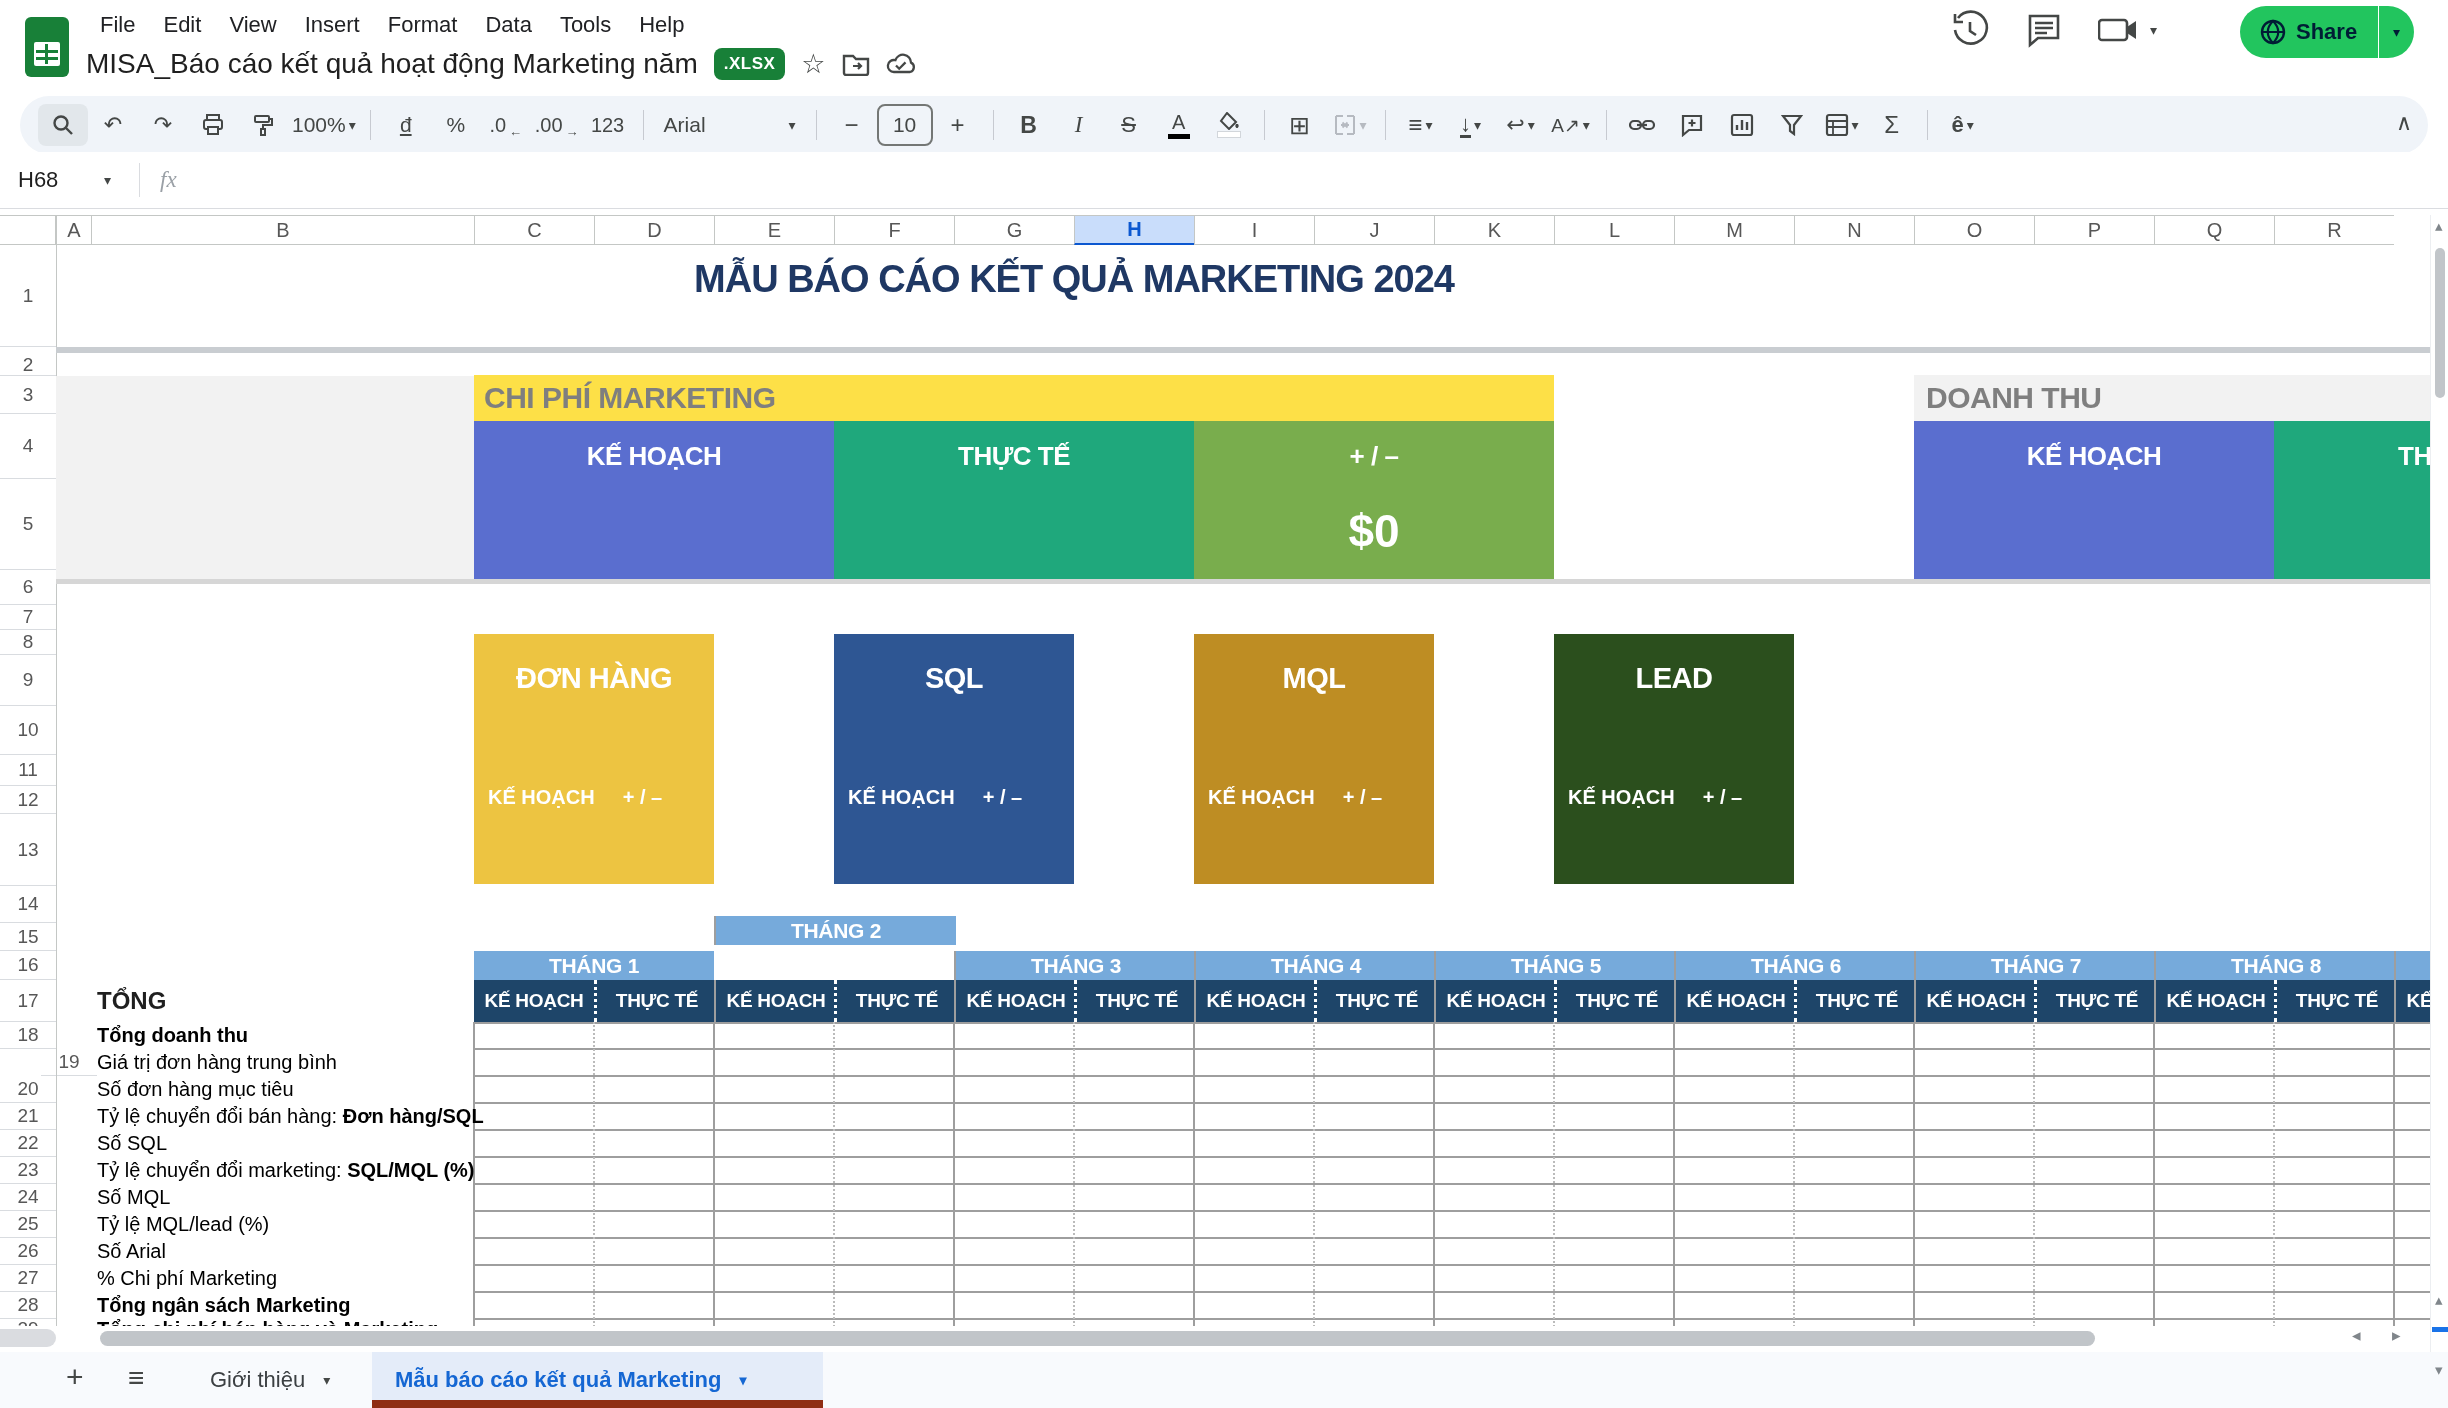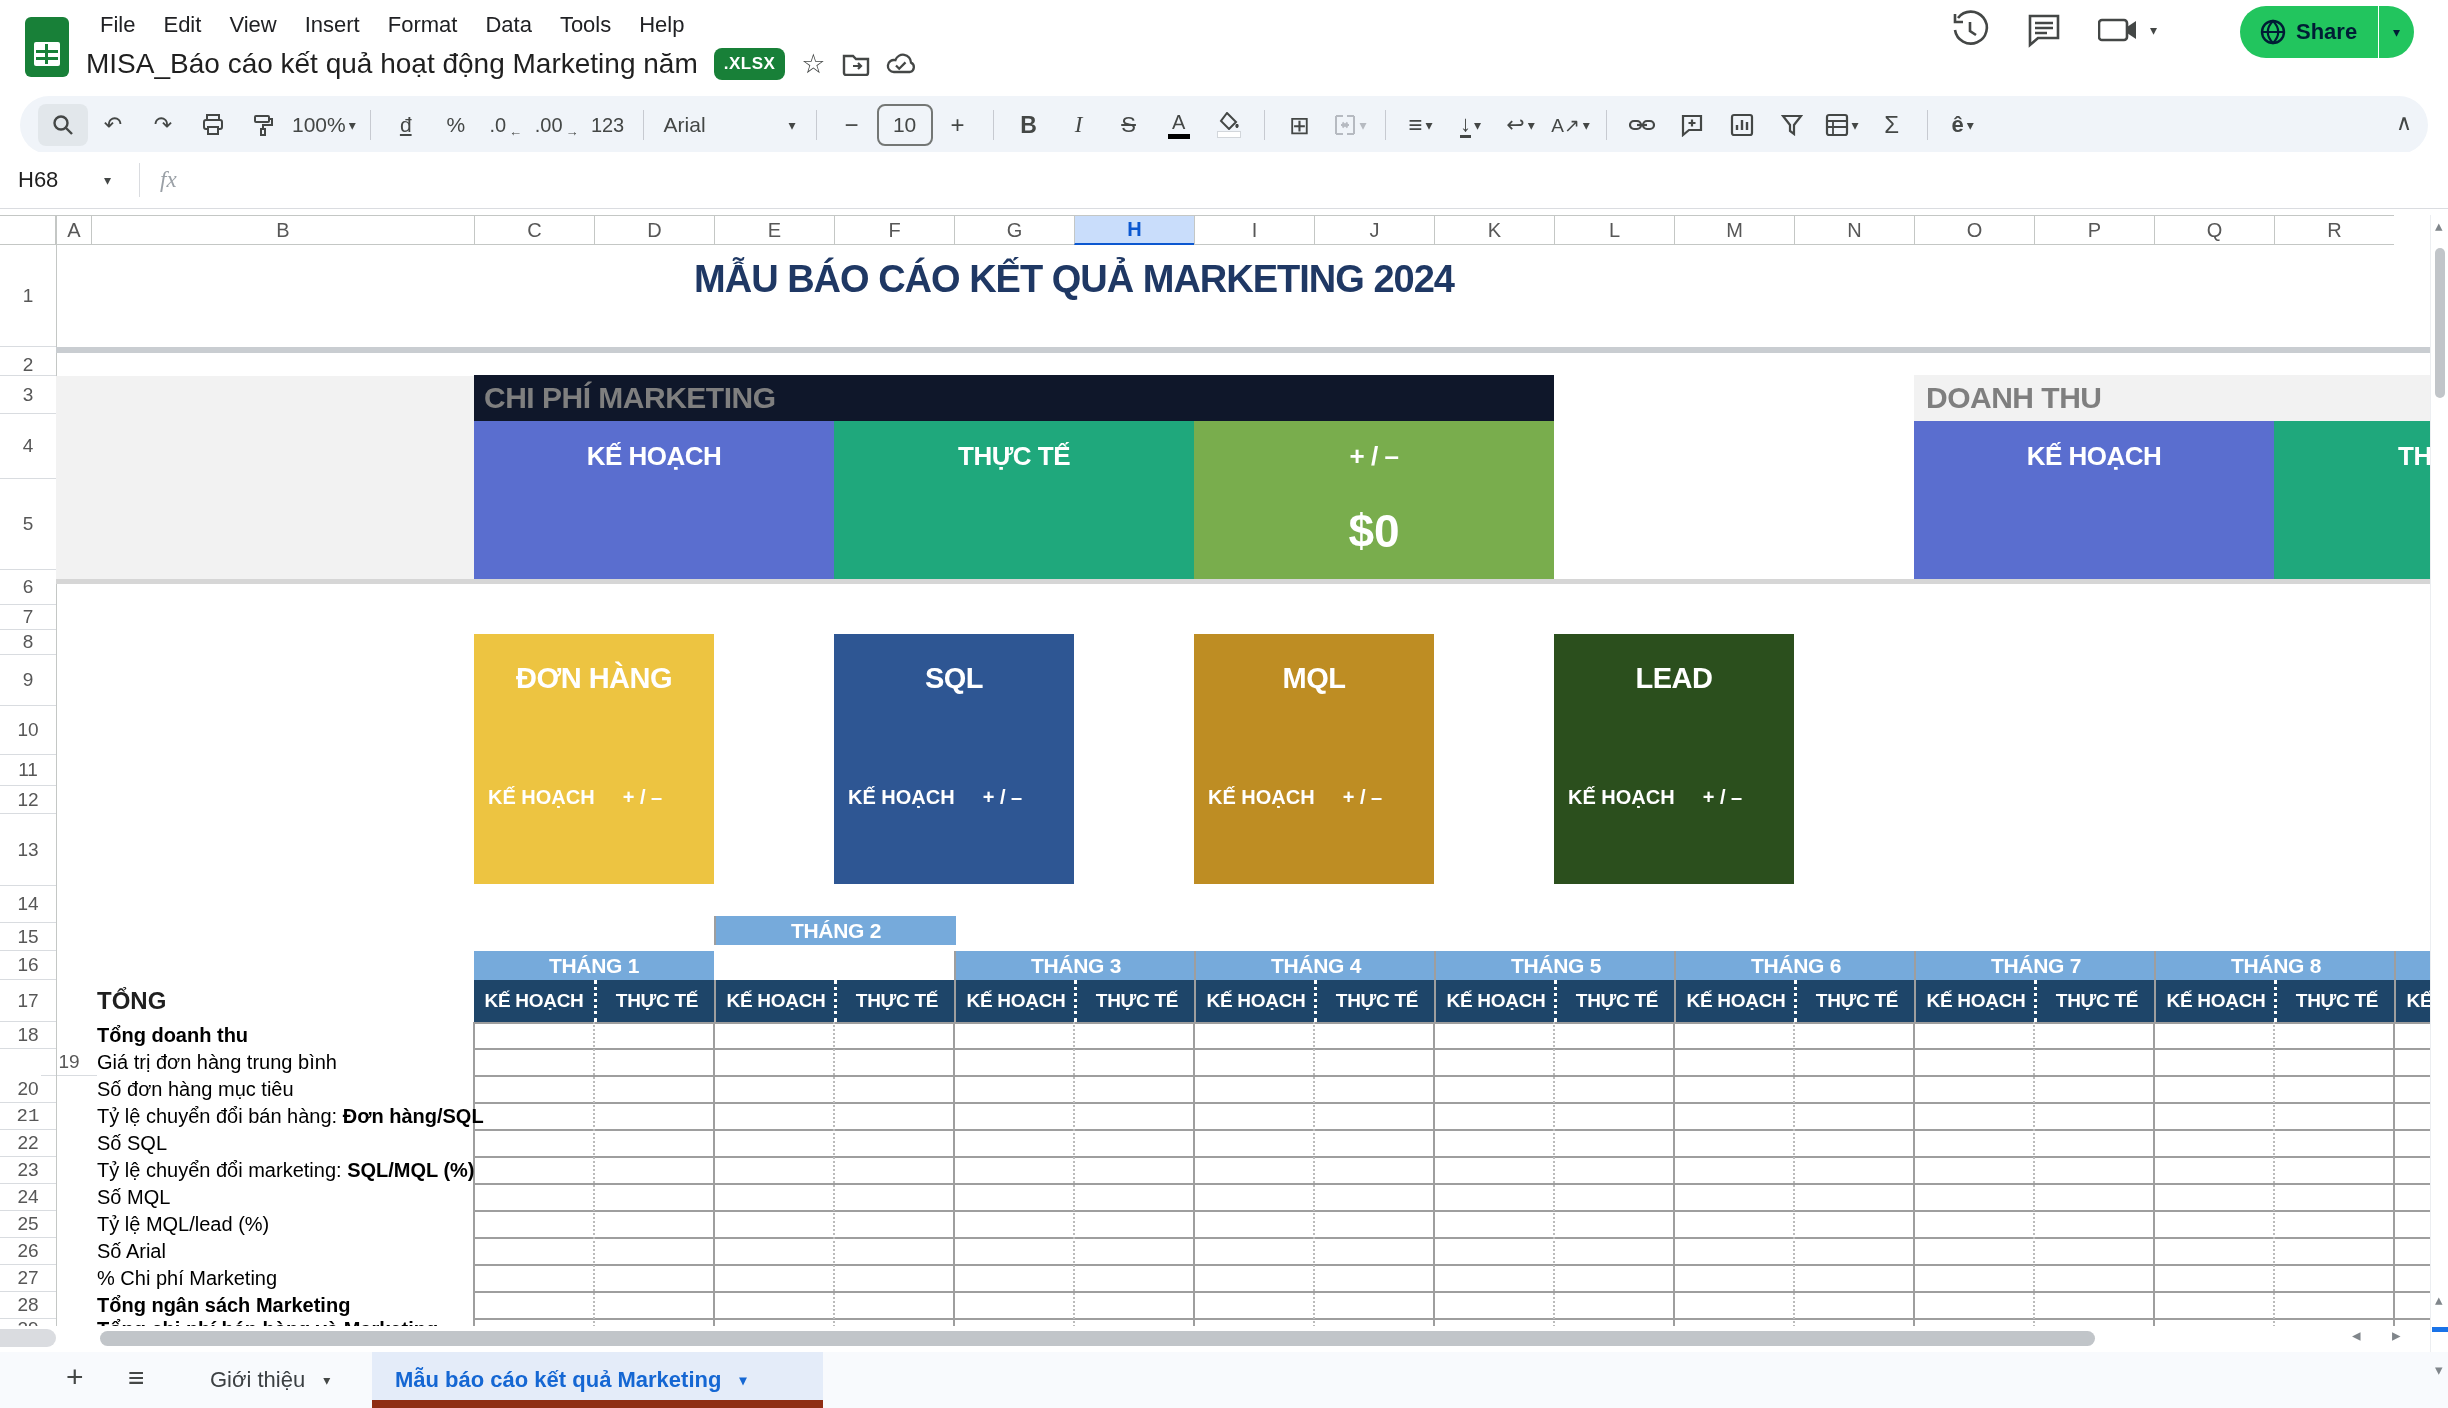--- a/index.html
+++ b/index.html
@@ -298,39 +298,39 @@
       <div class="rowh abs" style="top: 755px; height: 31px;">11</div>
       <div class="rowh abs" style="top: 786px; height: 28px;">12</div>
       <div class="rowh abs" style="top: 814px; height: 72px;">13</div>
       <div class="rowh abs" style="top: 886px; height: 37px;">14</div>
       <div class="rowh abs" style="top: 923px; height: 28px;">15</div>
       <div class="rowh abs" style="top: 951px; height: 29px;">16</div>
       <div class="rowh abs" style="top: 980px; height: 42px;">17</div>
       <div class="rowh abs" style="top: 1022px; height: 27px;">18</div>
       <div class="rowh abs" style="top: 1049px; height: 27px; margin-left: 41px;">19</div>
       <div class="rowh abs" style="top: 1076px; height: 27px;">20</div>
-      <div class="rowh abs" style="top: 1103px; height: 27px; font-family: Liberation Mono, monospace;">21</div>
+      <div class="rowh abs" style="top: 1103px; height: 27px;">21</div>
       <div class="rowh abs" style="top: 1130px; height: 27px;">22</div>
       <div class="rowh abs" style="top: 1157px; height: 27px;">23</div>
       <div class="rowh abs" style="top: 1184px; height: 27px;">24</div>
       <div class="rowh abs" style="top: 1211px; height: 27px;">25</div>
       <div class="rowh abs" style="top: 1238px; height: 27px;">26</div>
       <div class="rowh abs" style="top: 1265px; height: 27px;">27</div>
       <div class="rowh abs" style="top: 1292px; height: 27px;">28</div>
       <div class="rowh abs" style="top: 1319px; height: 21px;">29</div>
     </div>
   <div class="abs" style="left:56px;top:245px;width:1px;height:1081px;background:#c4c7c5;"></div>
 
   <div class="abs" style="left:474px;top:258px;width:1200px;text-align:center;font-size:38px;font-weight:bold;color:#1F3864;letter-spacing:-1px;">MẪU BÁO CÁO KẾT QUẢ MARKETING 2024</div>
 
   <div class="abs" style="left:56px;top:347px;width:2374px;height:6px;background:#c9cdd1;"></div>
 
   <div class="abs" style="left:56px;top:376px;width:418px;height:203px;background:#f2f2f2;"></div>
 
-  <div class="abs band-label" style="left:474px;top:375px;width:1080px;height:46px;background:#0f172a;display:flex;align-items:center;padding-left:10px;">CHI PHÍ MARKETING</div>
+  <div class="abs band-label" style="left:474px;top:375px;width:1080px;height:46px;background:#fde047;display:flex;align-items:center;padding-left:10px;">CHI PHÍ MARKETING</div>
   <div class="abs block" style="left:474px;top:421px;width:360px;height:158px;background:#5A6ECF;padding-top:20px;">
       <div class="bl">KẾ HOẠCH</div>
     </div>
   <div class="abs block" style="left:834px;top:421px;width:360px;height:158px;background:#1FA87C;padding-top:20px;">
       <div class="bl">THỰC TẾ</div>
     </div>
   <div class="abs block" style="left:1194px;top:421px;width:360px;height:158px;background:#79AD4D;padding-top:20px;">
     <div class="bl">+ / –</div>
     <div style="font-size:46px;margin-top:32px;">$0</div>
   </div>

